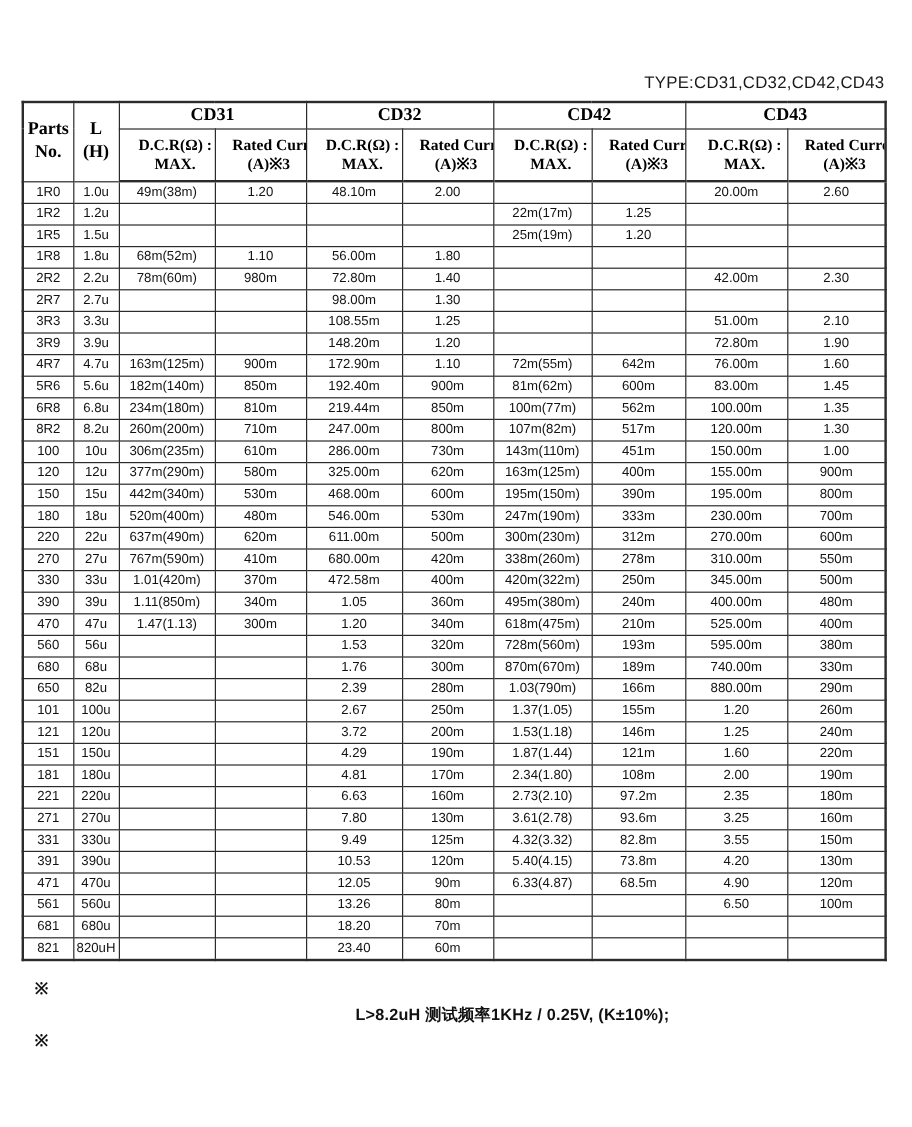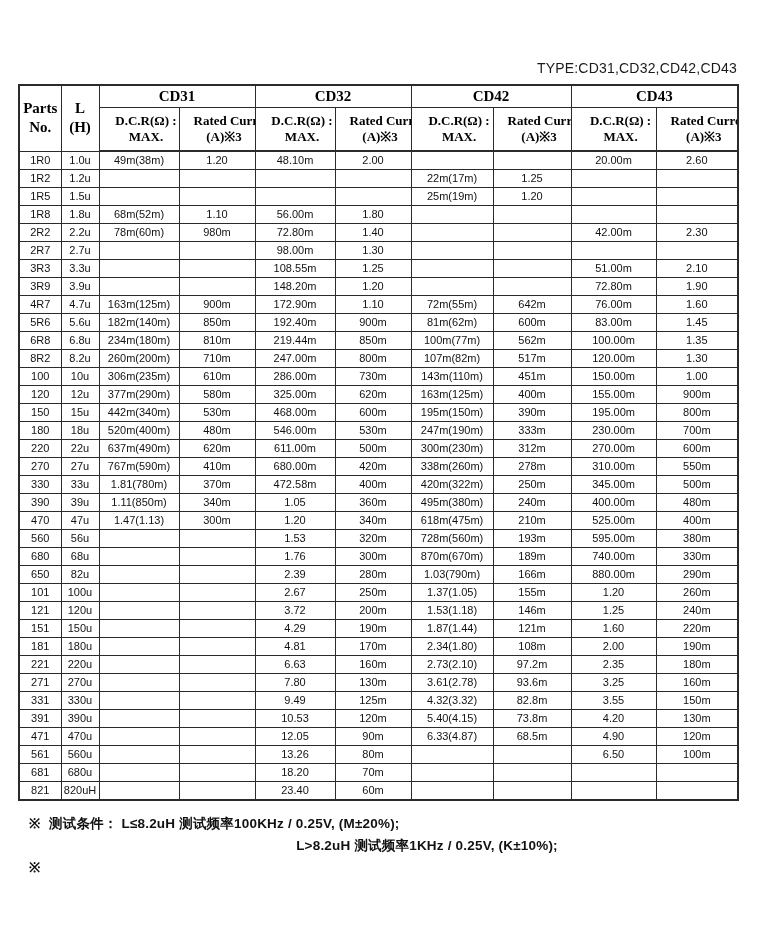--- a/index.html
+++ b/index.html
@@ -354,21 +354,21 @@
           <td>680.00m</td>
           <td>420m</td>
           <td>338m(260m)</td>
           <td>278m</td>
           <td>310.00m</td>
           <td>550m</td>
         </tr>
         <tr>
           <td>330</td>
           <td>33u</td>
-          <td>1.81(780m)</td>
+          <td>1.01(420m)</td>
           <td>370m</td>
           <td>472.58m</td>
           <td>400m</td>
           <td>420m(322m)</td>
           <td>250m</td>
           <td>345.00m</td>
           <td>500m</td>
         </tr>
         <tr>
           <td>390</td>
@@ -573,21 +573,20 @@
           <td></td>
           <td></td>
           <td></td>
         </tr>
       </tbody>
   </table>
 
   <div class="notes">
       <div class="note">
         <span class="bullet">※</span>
-        <span class="note-text">测试条件： L≤8.2uH 测试频率100KHz / 0.25V, (M±20%);</span>
       </div>
       <div class="note indent">
         <span class="note-text">L&gt;8.2uH 测试频率1KHz / 0.25V, (K±10%);</span>
       </div>
       <div class="note">
         <span class="bullet">※</span>
       </div>
     </div>
 
 </div>

